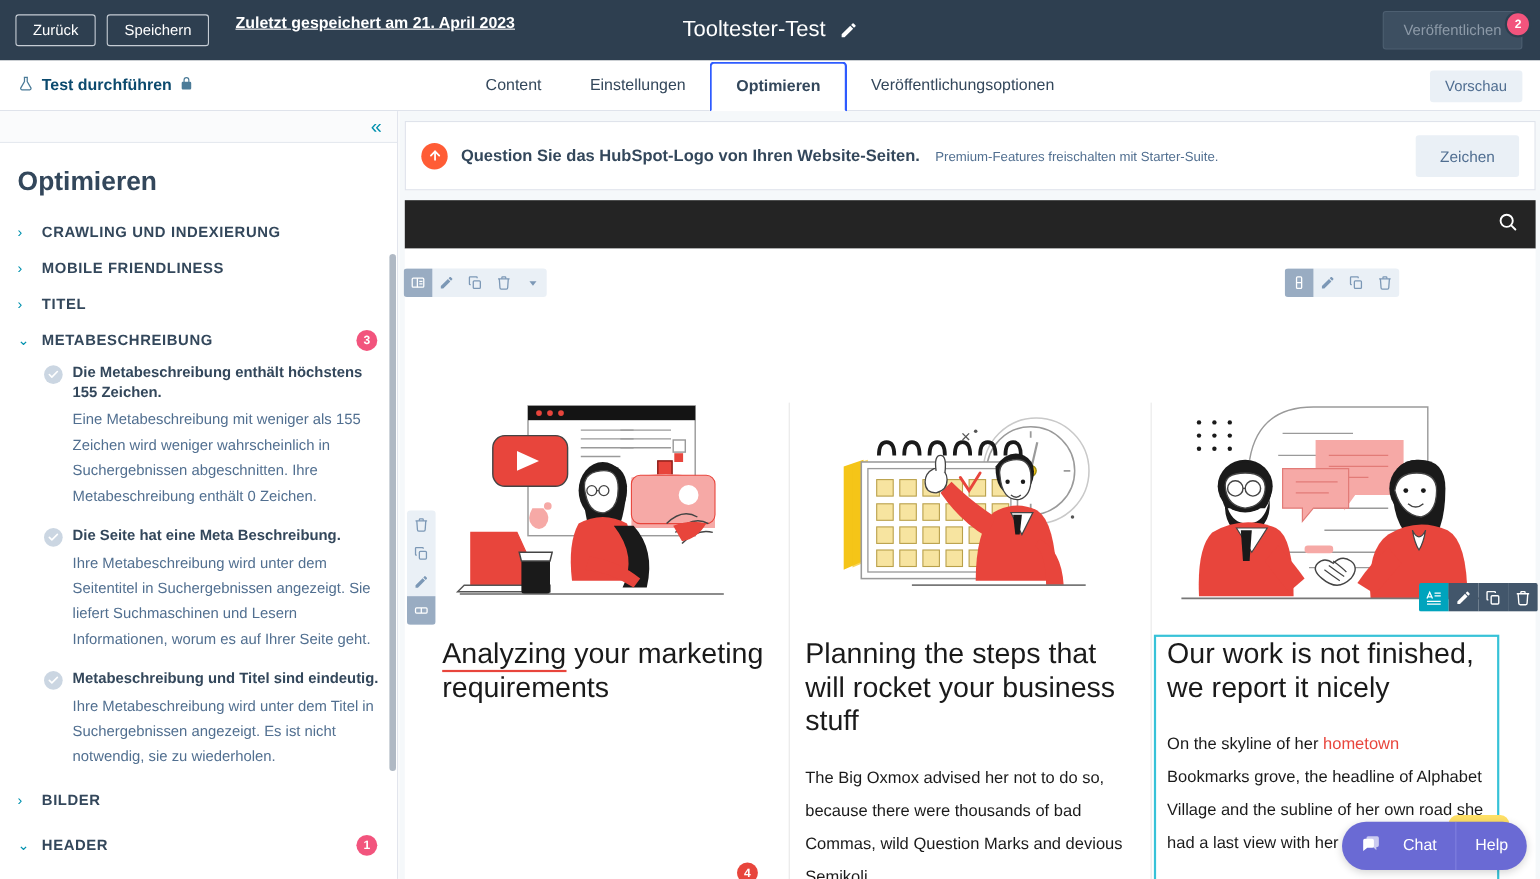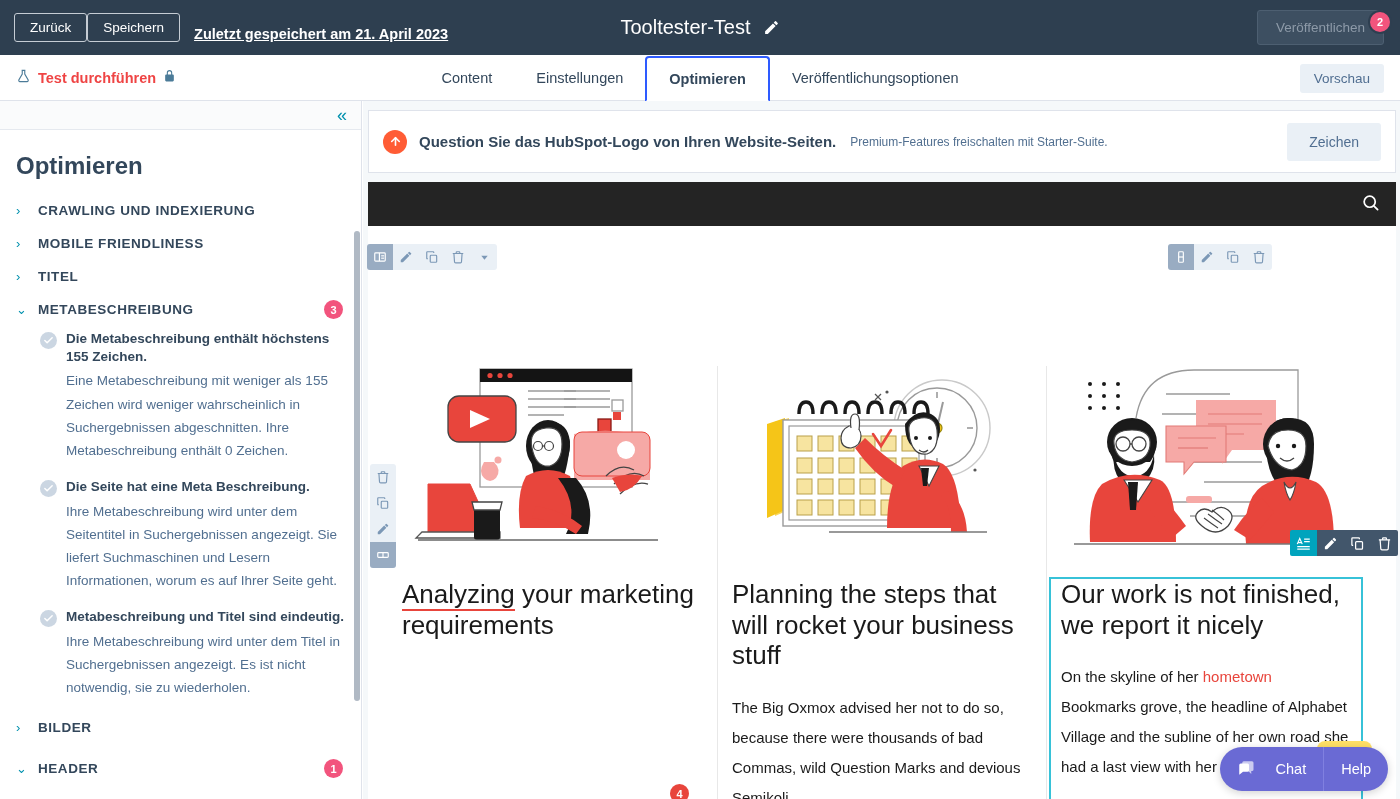--- a/index.html
+++ b/index.html
@@ -11,21 +11,21 @@
     background: #fff;
   }
 
   
   .topbar {
     position: absolute; top: 0; left: 0;
     width: 1400px; height: 55px;
     background: #2e3f50;
     display: flex; align-items: center;
   }
-  .topbar-left { display: flex; align-items: flex-end; padding-left: 14px; }
+  .topbar-left { display: flex; align-items: flex-start; padding-left: 14px; gap: 10px; }
   .tb-btn {
     background: transparent;
     border: 1px solid #c5ccd4;
     color: #fff;
     border-radius: 3px;
     font-size: 13.5px;
     padding: 7px 15px;
     font-family: "Liberation Sans", sans-serif;
     cursor: pointer;
     line-height: 1;
@@ -69,21 +69,21 @@
   
   .tabbar {
     position: absolute; top: 55px; left: 0;
     width: 1400px; height: 46px;
     background: #fff;
     border-bottom: 1px solid #dfe3eb;
     display: flex; align-items: center;
   }
   .test-link {
     display: flex; align-items: center; gap: 7px;
-    padding-left: 16px; color: #ef4444;
+    padding-left: 16px; color: #0c4a6e;
     font-size: 14.5px; font-weight: bold; cursor: pointer;
   }
   .tabs {
     position: absolute; left: 0; right: 0; top: 0;
     height: 46px; display: flex; align-items: center;
     justify-content: center; gap: 0; pointer-events: none;
   }
   .tab {
     pointer-events: auto; cursor: pointer;
     font-size: 14.5px; color: #33475b;

